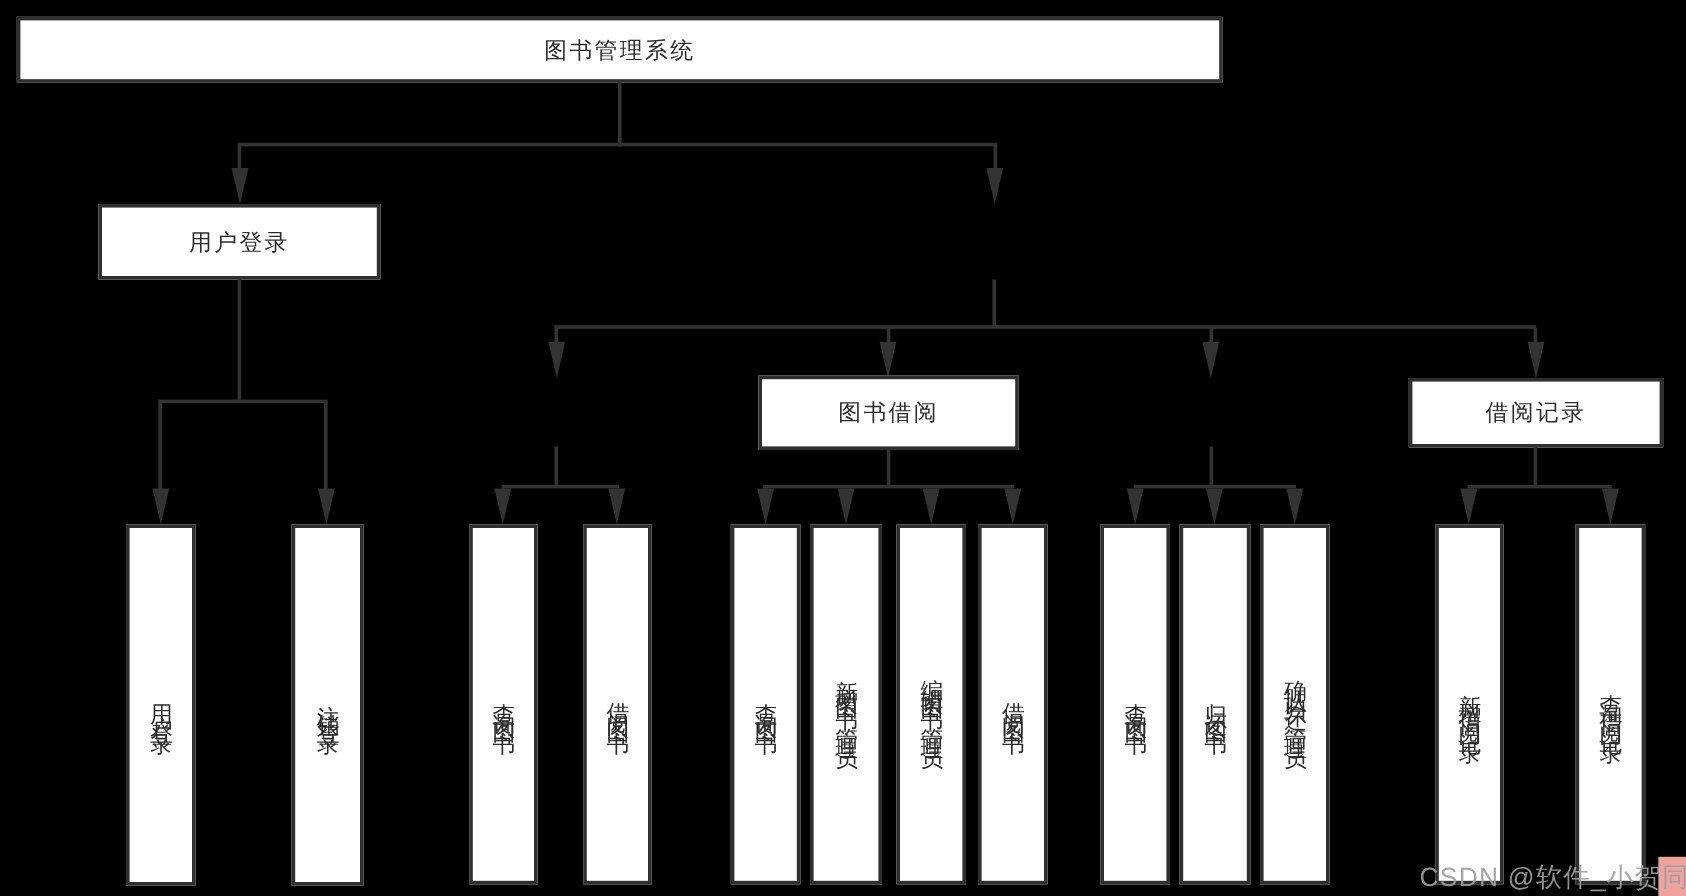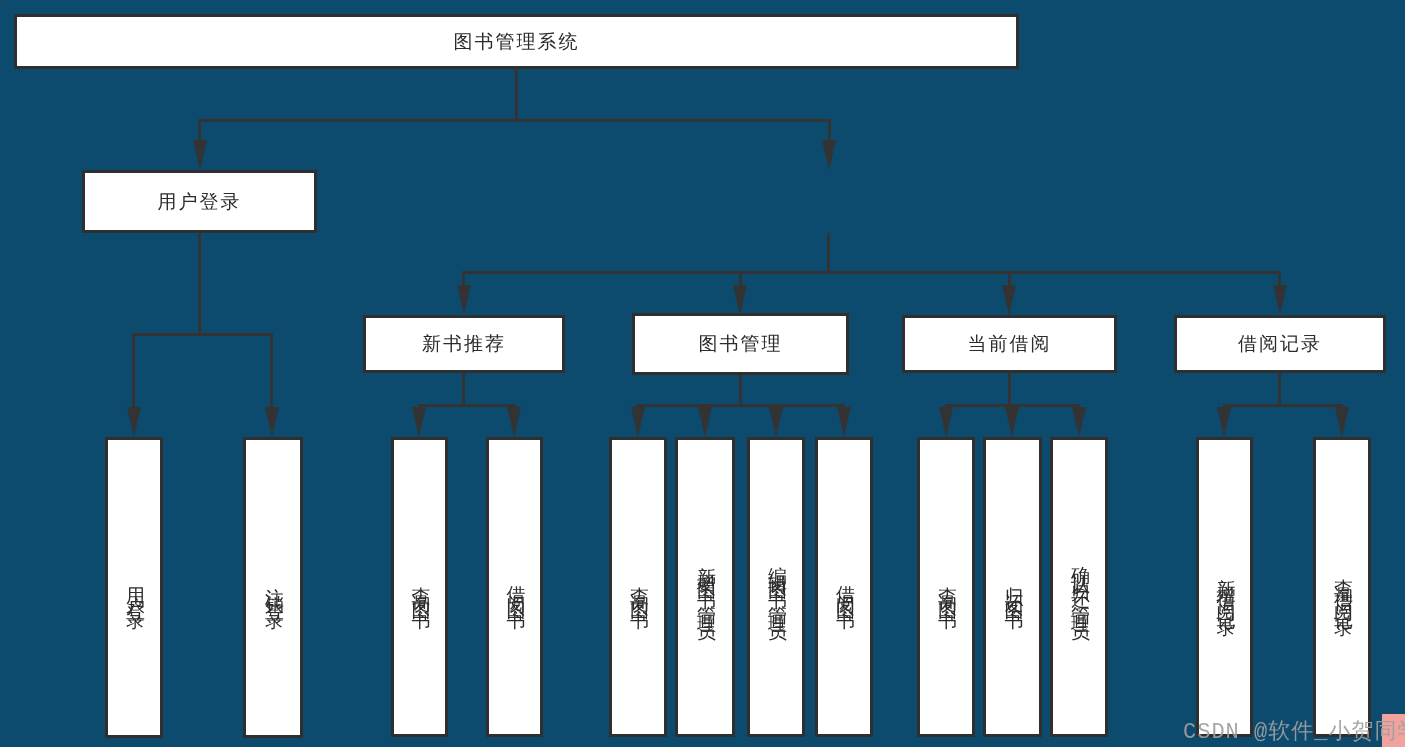--- a/index.html
+++ b/index.html
@@ -1,19 +1,19 @@
 <!DOCTYPE html>
 <html><head>
 <meta charset="utf-8">
 <title>Diagram</title>
 <style>
   html,body{margin:0;padding:0;background:#ffffff;}
   .canvas{
-    position:relative;width:1405px;height:747px;background:#0c4a6e;
-    font-family:Liberation Mono, monospace;overflow:hidden;
+    position:relative;width:1405px;height:747px;background:#000000;
+    font-family:Liberation Sans, sans-serif;overflow:hidden;
   }
   .box{
     position:absolute;box-sizing:border-box;border:3px solid #2f2f2f;background:#ffffff;
     display:flex;align-items:center;justify-content:center;
   }
   .box .lbl{color:#2b2b2b;font-size:19px;letter-spacing:2px;white-space:nowrap;}
   .vbox .lbl{
     writing-mode:vertical-rl;letter-spacing:8px;font-size:19px;line-height:1;
     white-space:normal;
   }
@@ -64,28 +64,22 @@
   <div class="line" style="left:462px;top:271px;width:818px;height:3px"></div>
   <div class="line" style="left:462px;top:273px;width:3px;height:25px"></div>
   <div class="arrow" style="left:457px;top:285px"></div>
   <div class="line" style="left:739px;top:273px;width:3px;height:25px"></div>
   <div class="arrow" style="left:733px;top:285px"></div>
   <div class="line" style="left:1008px;top:273px;width:3px;height:25px"></div>
   <div class="arrow" style="left:1002px;top:285px"></div>
   <div class="line" style="left:1278px;top:273px;width:3px;height:25px"></div>
   <div class="arrow" style="left:1273px;top:285px"></div>
 
-  <div class="box" style="left:363px;top:315px;width:202px;height:58px">
-    <span class="lbl">新书推荐</span>
-  </div>
   <div class="box" style="left:632px;top:313px;width:217px;height:62px">
-    <span class="lbl">图书管理</span>
-  </div>
-  <div class="box" style="left:902px;top:315px;width:215px;height:58px">
-    <span class="lbl">当前借阅</span>
+    <span class="lbl">图书借阅</span>
   </div>
   <div class="box" style="left:1174px;top:315px;width:212px;height:58px">
     <span class="lbl">借阅记录</span>
   </div>
 
   <div class="line" style="left:462px;top:372px;width:3px;height:34px"></div>
   <div class="line" style="left:418px;top:404px;width:98px;height:3px"></div>
   <div class="arrow" style="left:412px;top:407px"></div>
   <div class="arrow" style="left:507px;top:407px"></div>
 

